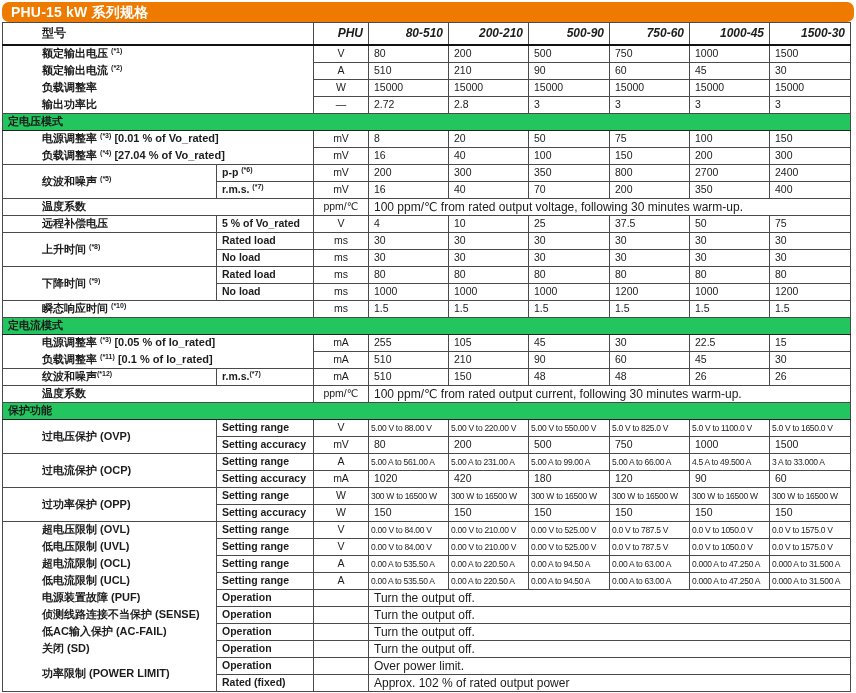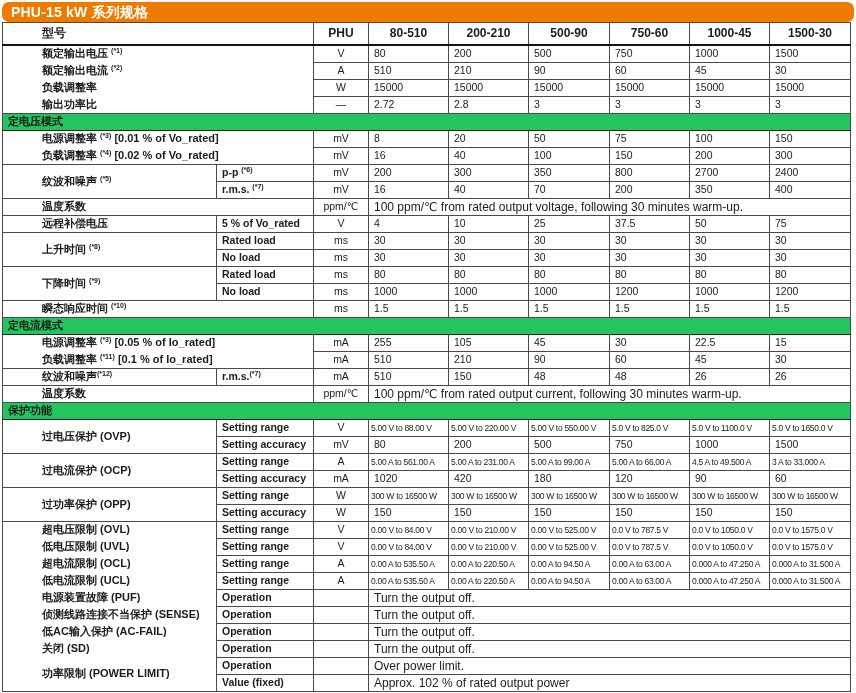--- a/index.html
+++ b/index.html
@@ -12,21 +12,21 @@
   table.spec{
     border-collapse:collapse;table-layout:fixed;width:849px;
     border:1px solid #111111;
   }
   td{
     border:1px solid #4a4a4a;height:16px;padding:0 5px;
     font-size:10.5px;line-height:1.05;vertical-align:middle;
     overflow:hidden;white-space:nowrap;
   }
   tr.hdr td{height:21px;font-size:12px;font-weight:bold;border-bottom:2px solid #111111;}
-  tr.hdr td.model{text-align:center;}
+  tr.hdr td.model{text-align:right;font-style:italic;}
   td.lbl{font-weight:bold;font-size:11px;padding-left:39px;}
   td.sub{font-weight:bold;font-size:10.5px;}
   td.unit{text-align:center;font-size:10.5px;padding:0 2px;}
   td.val{font-size:10.5px;}
   td.val.range{font-size:8.5px;letter-spacing:-0.3px;padding:0 2px;}
   td.span-val{font-size:12px;}
   tr.section td{
     background:#22c55e;font-weight:bold;font-size:11px;height:16px;
     border-top:1px solid #222222;border-bottom:1px solid #222222;
   }
@@ -110,21 +110,21 @@
           <td class="lbl nb" colspan="2"><span>电源调整率 </span><span class="sup">(*3)</span><span> [0.01 % of Vo_rated]</span></td>
           <td class="unit">mV</td>
           <td class="val">8</td>
           <td class="val">20</td>
           <td class="val">50</td>
           <td class="val">75</td>
           <td class="val">100</td>
           <td class="val">150</td>
         </tr>
         <tr>
-          <td class="lbl" colspan="2"><span>负载调整率 </span><span class="sup">(*4)</span><span> [0.02 % of Vo_rated]</span></td>
+          <td class="lbl" colspan="2"><span>负载调整率 </span><span class="sup">(*4)</span><span> [27.04 % of Vo_rated]</span></td>
           <td class="unit">mV</td>
           <td class="val">16</td>
           <td class="val">40</td>
           <td class="val">100</td>
           <td class="val">150</td>
           <td class="val">200</td>
           <td class="val">300</td>
         </tr>
         <tr>
           <td class="lbl" colspan="1" rowspan="2"><span>纹波和噪声 </span><span class="sup">(*5)</span></td>
@@ -388,19 +388,19 @@
           <td class="unit"></td>
           <td class="span-val" colspan="6">Turn the output off.</td>
         </tr>
         <tr>
           <td class="lbl" colspan="1" rowspan="2"><span>功率限制 (POWER LIMIT)</span></td>
           <td class="sub"><span>Operation</span></td>
           <td class="unit"></td>
           <td class="span-val" colspan="6">Over power limit.</td>
         </tr>
         <tr>
-          <td class="sub"><span>Value (fixed)</span></td>
+          <td class="sub"><span>Rated (fixed)</span></td>
           <td class="unit"></td>
           <td class="span-val" colspan="6">Approx. 102 % of rated output power</td>
         </tr>
       </tbody>
   </table>
 </div>
 
 </body></html>

